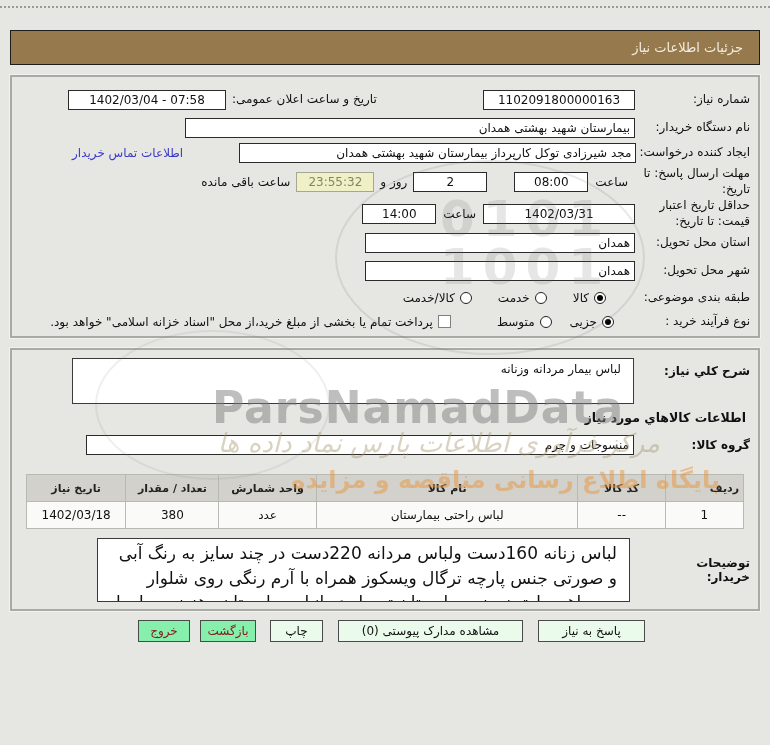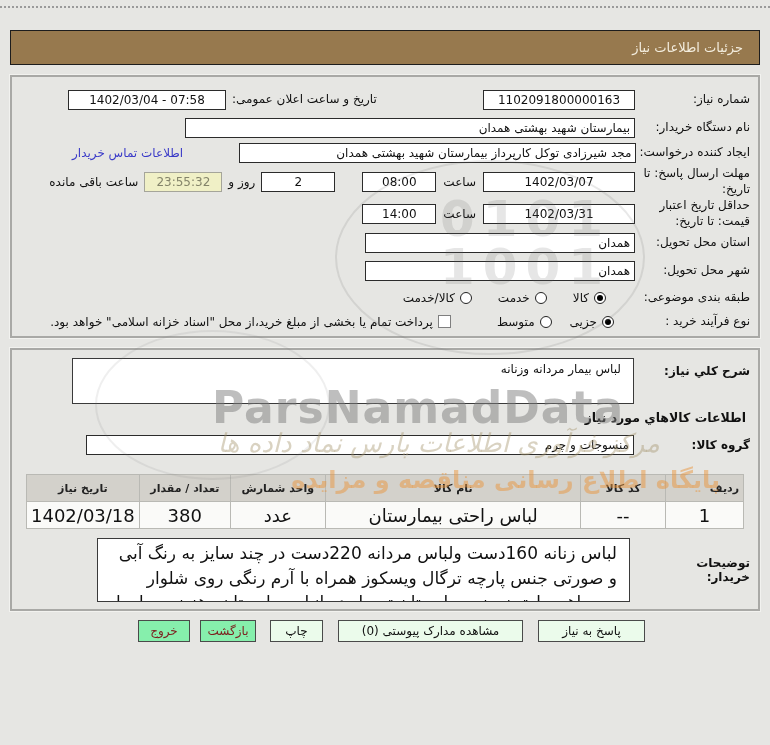--- a/index.html
+++ b/index.html
@@ -54,21 +54,21 @@
   .tarea {
     background:#fff; border:1px solid #3a3a3a; overflow:hidden;
     padding:2px 12px; line-height:1.45; text-align:right;
   }
   .heading { position:absolute; font-weight:bold; font-size:12.5px; }
 
   table.goods { position:absolute; top:124px; right:14px; left:14px;
     border-collapse:collapse; background:#fafaf8; }
   table.goods th, table.goods td { border:1px solid #b9b9b4; height:27px; padding:2px 4px; text-align:center; }
   table.goods th { background:#d3d1cb; font-size:11px; font-weight:bold; color:#222; }
-  table.goods td { font-size:18px;margin-left:35px; }
+  table.goods td { font-size:12px;margin-left:35px; }
 
   .btnrow { position:absolute; top:620px; right:0; left:0; display:flex; padding-right:125px; z-index:10; }
   .btn { height:22px; border:1px solid #4a4a4a; display:flex; align-items:center; justify-content:center;
          font-size:12px; cursor:pointer; flex-shrink:0; background:#ebfbeb; }
   .btn.pink { background:#86efac; color:#7c1d1d; }
 
   
   .wm { position:absolute; inset:0; pointer-events:none; z-index:5; }
   .wm > div { position:absolute; white-space:nowrap; }
   .wm-circle { border:2px solid rgba(110,110,110,.16); border-radius:50%; }
@@ -104,21 +104,20 @@
     </div>
 
     <div class="p1row" style="top:66px;">
       <span class="lbl auto">ایجاد کننده درخواست:</span>
       <span class="vbox rt" style="width:397px; margin-right:3px;">مجد شیرزادی توکل کارپرداز بیمارستان شهید بهشتی همدان</span>
       <span class="link" style="margin-right:auto; margin-left:60px;">اطلاعات تماس خریدار</span>
     </div>
 
     <div class="p1row" style="top:88px; height:34px;">
       <span class="lbl">مهلت ارسال پاسخ: تا تاریخ:</span>
-      <span class="vbox ltr" style="width:152px;">1402/03/07</span>
       <span style="margin:0 7px;">ساعت</span>
       <span class="vbox ltr" style="width:74px;">08:00</span>
       <span class="vbox ltr" style="width:74px; margin-right:27px;">2</span>
       <span style="margin:0 6px;">روز و</span>
       <span class="vbox cdown ltr" style="width:78px;">23:55:32</span>
       <span style="margin-right:6px;">ساعت باقی مانده</span>
     </div>
 
     <div class="p1row" style="top:120px; height:34px;">
       <span class="lbl">حداقل تاریخ اعتبار قیمت: تا تاریخ:</span>

